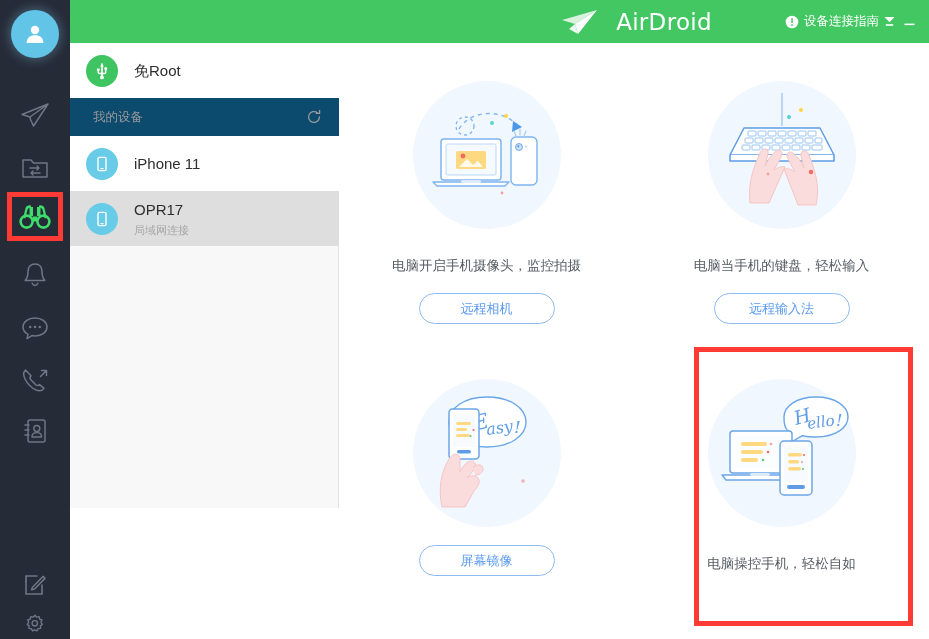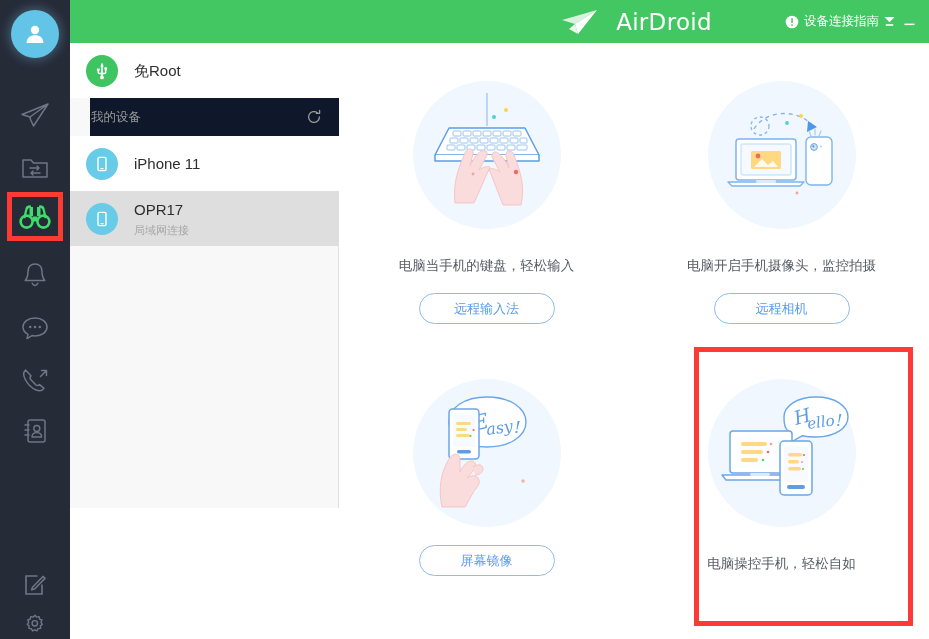--- a/index.html
+++ b/index.html
@@ -56,21 +56,21 @@
     display: flex; align-items: center; justify-content: center;
     flex: 0 0 32px;
   }
   .dev-ico.green { background: #3fc462; }
   .dev-ico.blue  { background: #68cbe8; }
   .dev-text { margin-left: 16px; line-height: 1.15; }
   .dev-name { font-size: 15px; color: #2e2e2e; }
   .dev-sub  { font-size: 11px; color: #a6a6a6; margin-top: 6px; }
   #section-head {
     display: flex; align-items: center; justify-content: space-between;
-    height: 38px; padding: 0 16px 0 1px; background: #0f172a; margin-left: 20px;
+    height: 38px; padding: 0 16px 0 23px; background: #0c4a6e;
   }
   #section-head .label { font-size: 12.5px; color: #9a9a9a; }
   #refresh-btn { width: 18px; height: 18px; display: flex; align-items: center; justify-content: center; }
 
   
   #header {
     position: absolute; left: 339px; top: 0; width: 590px; height: 43px;
     background: #43c763;
     display: flex; align-items: center;
   }
@@ -304,20 +304,47 @@
       <span class="hdr-btn">
         <svg width="15" height="15" viewBox="0 0 15 15">
           <rect x="2.5" y="9.6" width="10" height="1.5" fill="#ffffff"></rect>
         </svg>
       </span>
     </div>
   </div>
 
   <div id="main">
     <div id="cards">
+
+      <div class="card">
+        <div class="card-art">
+          <svg width="148" height="148" viewBox="0 0 148 148">
+            <path d="M46 48 C58 28 90 28 104 44" fill="none" stroke="#7fb4ee" stroke-width="1.4" stroke-dasharray="4 4"></path>
+            <circle cx="52" cy="45" r="9" fill="none" stroke="#7fb4ee" stroke-width="1.3" stroke-dasharray="3 3"></circle>
+            <path d="M100 40 L109 46 L99 51 Z" fill="#4d97e8"></path>
+            <rect x="28" y="58" width="60" height="41" rx="3" fill="#ffffff" stroke="#7fb4ee" stroke-width="1.5"></rect>
+            <rect x="33" y="63" width="50" height="31" rx="1.5" fill="#f4faff" stroke="#b9d8f6" stroke-width="1"></rect>
+            <rect x="43" y="70" width="30" height="18" rx="1.5" fill="#ffd982"></rect>
+            <path d="M46 86 L54 78 L60 84 L65 80 L70 86 Z" fill="#ffffff" opacity="0.85"></path>
+            <circle cx="50" cy="75" r="2.4" fill="#f2695f"></circle>
+            <path d="M20 101 H96 L92 105 H24 Z" fill="#ffffff" stroke="#7fb4ee" stroke-width="1.4" stroke-linejoin="round"></path>
+            <rect x="48" y="99" width="20" height="3" rx="1.2" fill="#dceaf9"></rect>
+            <rect x="98" y="56" width="26" height="48" rx="5" fill="#ffffff" stroke="#7fb4ee" stroke-width="1.4"></rect>
+            <circle cx="106" cy="66" r="3.4" fill="#cfe3f8" stroke="#6ba6e8" stroke-width="1"></circle>
+            <circle cx="105.3" cy="65.3" r="1.1" fill="#5a96d8"></circle>
+            <circle cx="113" cy="65.5" r="1" fill="#b6d5f3"></circle>
+            <path d="M101 50 L103 55 M107 48 L107 54 M113 50 L111 55" stroke="#a8cdf0" stroke-width="1.2" stroke-linecap="round"></path>
+            <circle cx="93" cy="35" r="2" fill="#ffd24a"></circle>
+            <circle cx="79" cy="42" r="1.9" fill="#4fd2d2"></circle>
+            <circle cx="89" cy="112" r="1.4" fill="#f2a0a0"></circle>
+          </svg>
+        </div>
+        <div class="card-caption">电脑开启手机摄像头，监控拍摄</div>
+        <div class="card-btn">远程相机</div>
+      </div>
 
       <div class="card">
         <div class="card-art">
           <svg width="148" height="148" viewBox="0 0 148 148">
             <path d="M74 12 V45" stroke="#9cc6f0" stroke-width="1.3"></path>
             <path d="M22 74 L36 47 H112 L126 74 Z" fill="#ffffff" stroke="#5e9ce6" stroke-width="1.5" stroke-linejoin="round"></path>
             <path d="M22 74 L22 80 L126 80 L126 74" fill="#ffffff" stroke="#5e9ce6" stroke-width="1.5" stroke-linejoin="round"></path>
             <g stroke="#8cbdee" stroke-width="0.9" fill="#ffffff">
               <rect x="40" y="50" width="8" height="5" rx="1"></rect>
                 <rect x="50" y="50" width="8" height="5" rx="1"></rect>
@@ -351,47 +378,20 @@
             <circle cx="60" cy="93" r="1.4" fill="#f2a0a0"></circle>
           </svg>
         </div>
         <div class="card-caption">电脑当手机的键盘，轻松输入</div>
         <div class="card-btn">远程输入法</div>
       </div>
 
       <div class="card">
         <div class="card-art">
           <svg width="148" height="148" viewBox="0 0 148 148">
-            <path d="M46 48 C58 28 90 28 104 44" fill="none" stroke="#7fb4ee" stroke-width="1.4" stroke-dasharray="4 4"></path>
-            <circle cx="52" cy="45" r="9" fill="none" stroke="#7fb4ee" stroke-width="1.3" stroke-dasharray="3 3"></circle>
-            <path d="M100 40 L109 46 L99 51 Z" fill="#4d97e8"></path>
-            <rect x="28" y="58" width="60" height="41" rx="3" fill="#ffffff" stroke="#7fb4ee" stroke-width="1.5"></rect>
-            <rect x="33" y="63" width="50" height="31" rx="1.5" fill="#f4faff" stroke="#b9d8f6" stroke-width="1"></rect>
-            <rect x="43" y="70" width="30" height="18" rx="1.5" fill="#ffd982"></rect>
-            <path d="M46 86 L54 78 L60 84 L65 80 L70 86 Z" fill="#ffffff" opacity="0.85"></path>
-            <circle cx="50" cy="75" r="2.4" fill="#f2695f"></circle>
-            <path d="M20 101 H96 L92 105 H24 Z" fill="#ffffff" stroke="#7fb4ee" stroke-width="1.4" stroke-linejoin="round"></path>
-            <rect x="48" y="99" width="20" height="3" rx="1.2" fill="#dceaf9"></rect>
-            <rect x="98" y="56" width="26" height="48" rx="5" fill="#ffffff" stroke="#7fb4ee" stroke-width="1.4"></rect>
-            <circle cx="106" cy="66" r="3.4" fill="#cfe3f8" stroke="#6ba6e8" stroke-width="1"></circle>
-            <circle cx="105.3" cy="65.3" r="1.1" fill="#5a96d8"></circle>
-            <circle cx="113" cy="65.5" r="1" fill="#b6d5f3"></circle>
-            <path d="M101 50 L103 55 M107 48 L107 54 M113 50 L111 55" stroke="#a8cdf0" stroke-width="1.2" stroke-linecap="round"></path>
-            <circle cx="93" cy="35" r="2" fill="#ffd24a"></circle>
-            <circle cx="79" cy="42" r="1.9" fill="#4fd2d2"></circle>
-            <circle cx="89" cy="112" r="1.4" fill="#f2a0a0"></circle>
-          </svg>
-        </div>
-        <div class="card-caption">电脑开启手机摄像头，监控拍摄</div>
-        <div class="card-btn">远程相机</div>
-      </div>
-
-      <div class="card">
-        <div class="card-art">
-          <svg width="148" height="148" viewBox="0 0 148 148">
             <path d="M74 18 C97 18 113 29 113 43 C113 57 97 68 74 68 C69 68 64 67.5 60 66.6 L46 74 L50 62 C42 57.6 36 51 36 43 C36 29 51 18 74 18 Z" fill="#ffffff" stroke="#6ba6e8" stroke-width="1.4" stroke-linejoin="round"></path>
             <text x="62" y="52" font-family="DejaVu Serif, serif" font-style="italic" font-size="21" fill="#5e9ce6" transform="rotate(-14 62 52)">E</text>
             <text x="74" y="56" font-family="DejaVu Serif, serif" font-style="italic" font-size="16" fill="#5e9ce6" transform="rotate(-8 74 56)">asy</text>
             <text x="101" y="54" font-family="DejaVu Serif, serif" font-style="italic" font-size="17" fill="#5e9ce6">!</text>
             <rect x="36" y="30" width="30" height="50" rx="3.5" fill="#ffffff" stroke="#6ba6e8" stroke-width="1.5"></rect>
             <rect x="40" y="36" width="22" height="32" rx="1" fill="#f7fbff"></rect>
             <rect x="43" y="43" width="15" height="3" rx="1.5" fill="#ffd982"></rect>
             <rect x="43" y="49" width="11" height="3" rx="1.5" fill="#ffd982"></rect>
             <rect x="43" y="55" width="14" height="3" rx="1.5" fill="#ffd982"></rect>
             <circle cx="60.5" cy="51" r="1.1" fill="#f2695f"></circle>

